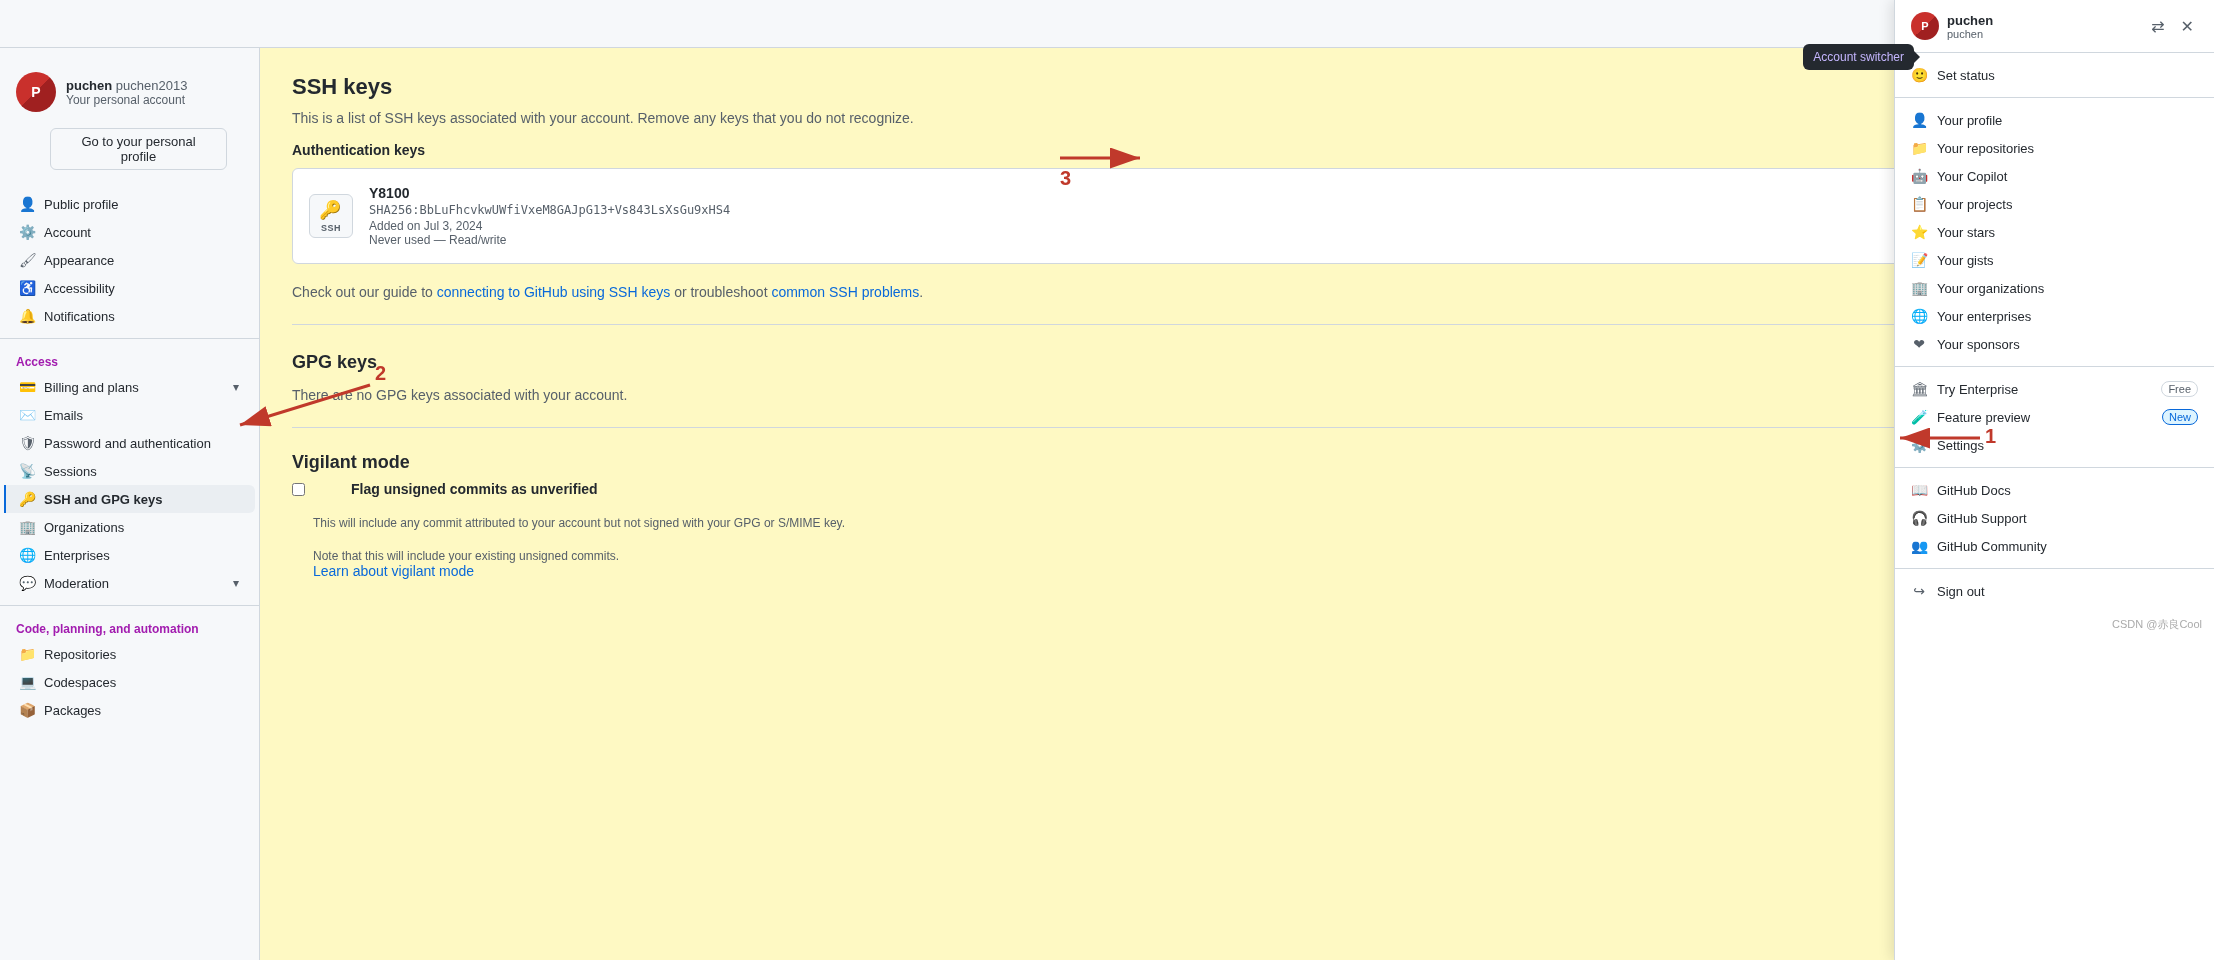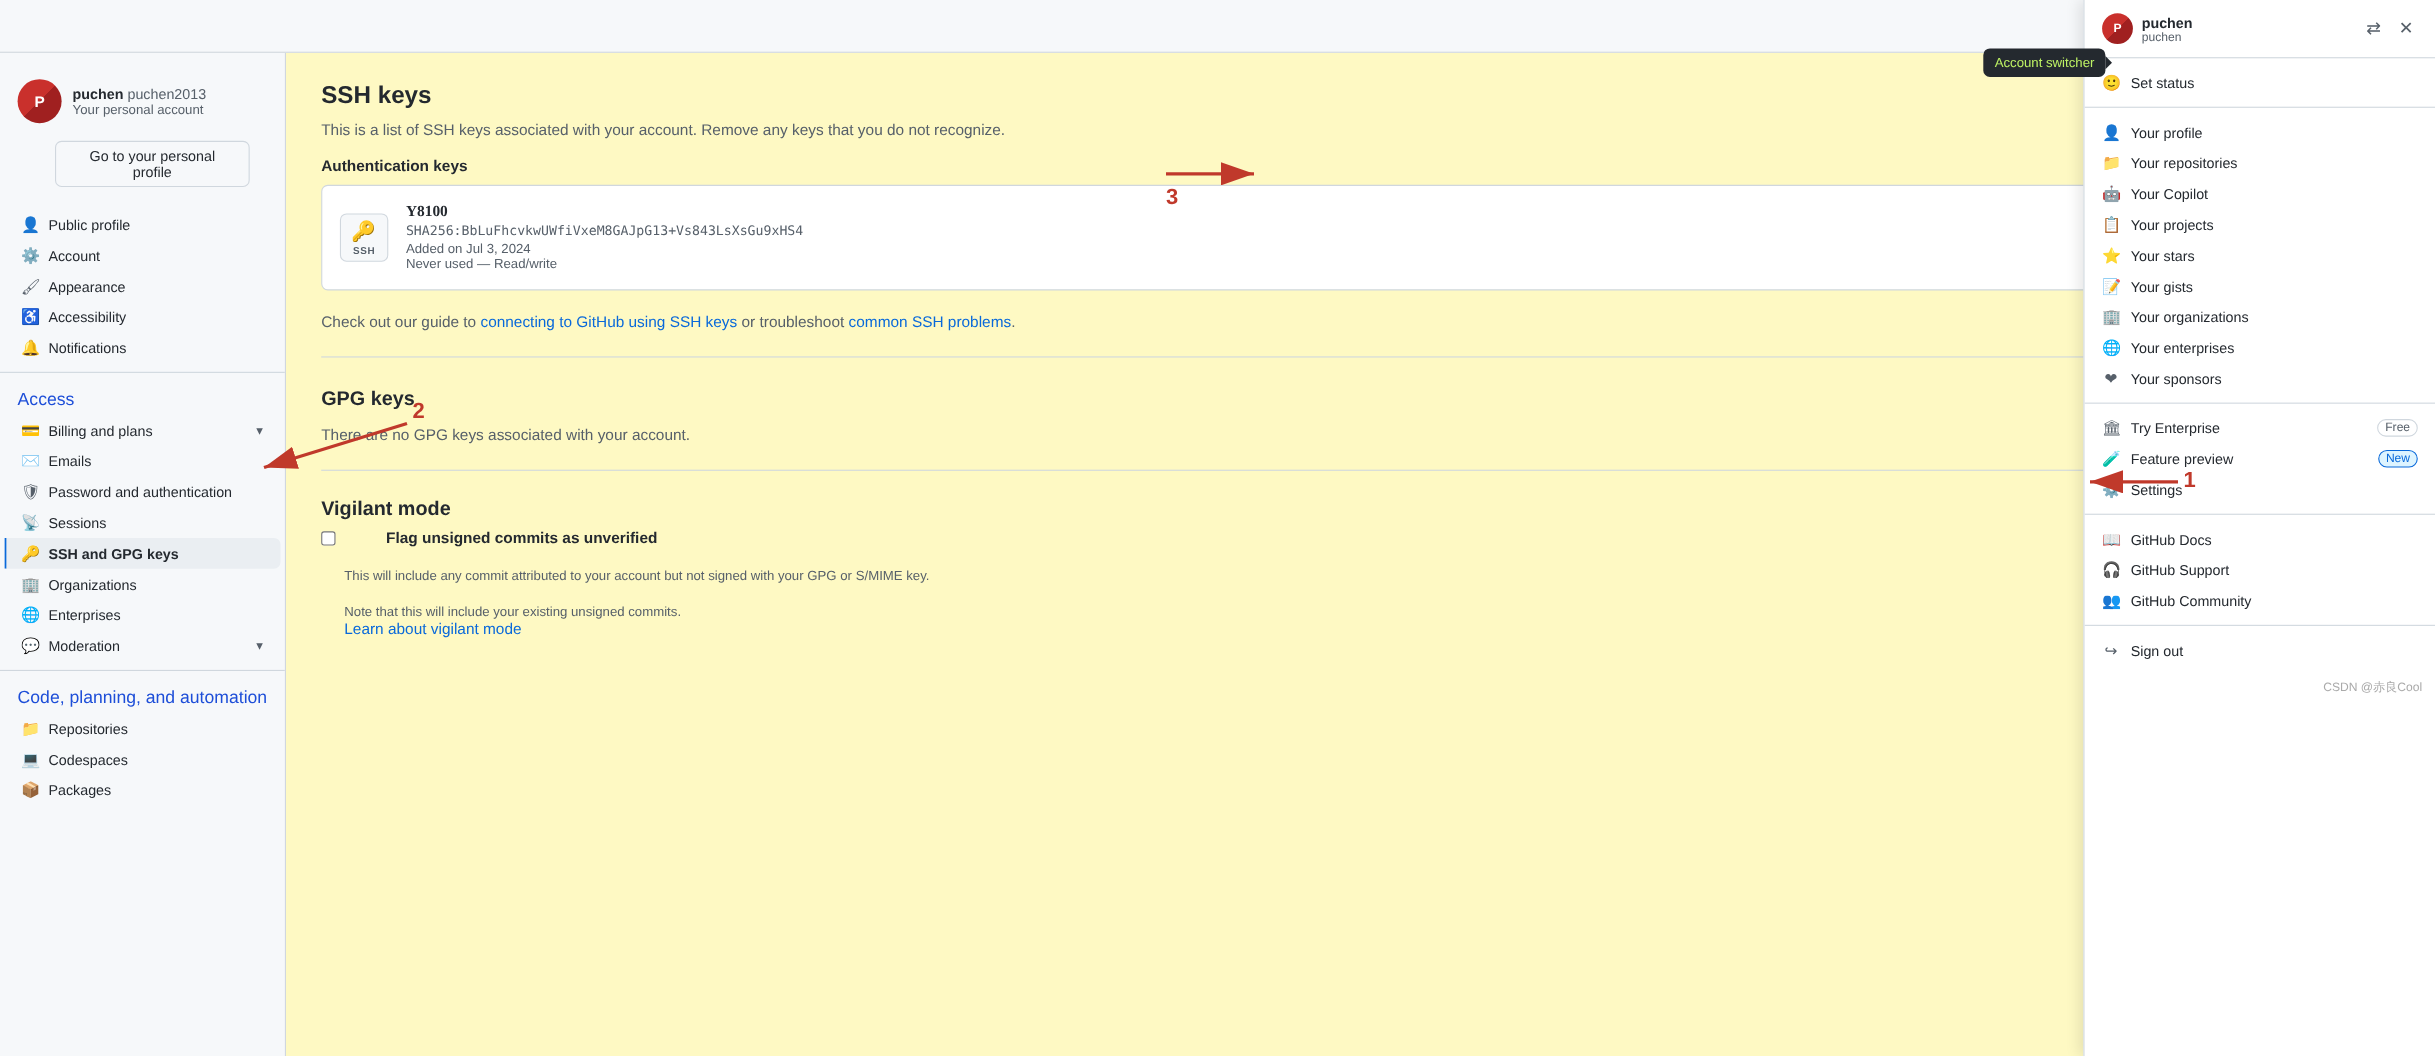--- a/index.html
+++ b/index.html
@@ -101,21 +101,21 @@
     }
     .sidebar-nav-item.active {
       background: #eaeef2;
       font-weight: 600;
       border-left: 2px solid #0969da;
       border-radius: 0 6px 6px 0;
       margin-left: 4px;
       padding-left: 14px;
     }
     .sidebar-nav-item .icon { width: 16px; height: 16px; display: flex; align-items: center; justify-content: center; color: #57606a; font-size: 14px; flex-shrink: 0; }
-    .sidebar-section-label { font-size: 16px; color: #1d4ed8; font-weight: 400; padding: 8px 16px 4px; margin-top: 8px; }
+    .sidebar-section-label { font-size: 12px; color: #a21caf; font-weight: 700; padding: 8px 16px 4px; margin-top: 8px; }
     .sidebar-divider { border: none; border-top: 1px solid #d0d7de; margin: 8px 0; }
 
     .expand-icon { margin-left: auto; color: #57606a; font-size: 12px; }
 
     
     .main-content {
       flex: 1;
       overflow-y: auto;
       padding: 24px 32px;
       background: #fef9c3;
@@ -143,21 +143,21 @@
       border-radius: 6px;
       display: flex; flex-direction: column; align-items: center; justify-content: center;
       background: #f6f8fa;
       font-size: 10px;
       color: #57606a;
     }
     .key-icon-box .key-sym { font-size: 18px; }
     .key-icon-box .key-label { font-size: 9px; font-weight: 600; letter-spacing: 0.5px; margin-top: 2px; }
 
     .key-info { flex: 1; }
-    .key-name { font-weight: 600; font-size: 14px; font-family: Liberation Serif, serif; }
+    .key-name { font-weight: 600; font-size: 14px; }
     .key-fingerprint { font-family: monospace; font-size: 12px; color: #57606a; margin: 2px 0; }
     .key-meta { font-size: 12px; color: #57606a; }
 
     .delete-btn {
       border: 1px solid #d0d7de;
       background: #f6f8fa;
       border-radius: 6px;
       padding: 5px 12px;
       font-size: 13px;
       cursor: pointer;
@@ -265,21 +265,21 @@
       background: #ddf4ff;
     }
     .panel-last-section { padding: 8px 0; }
 
     
     .tooltip-box {
       position: fixed;
       top: 44px;
       right: 300px;
       background: #24292f;
-      color: #bef264;
+      color: #c4b5fd;
       border-radius: 6px;
       padding: 6px 10px;
       font-size: 12px;
       z-index: 200;
       white-space: nowrap;
     }
     .tooltip-box::after {
       content: '';
       position: absolute;
       top: 50%;

